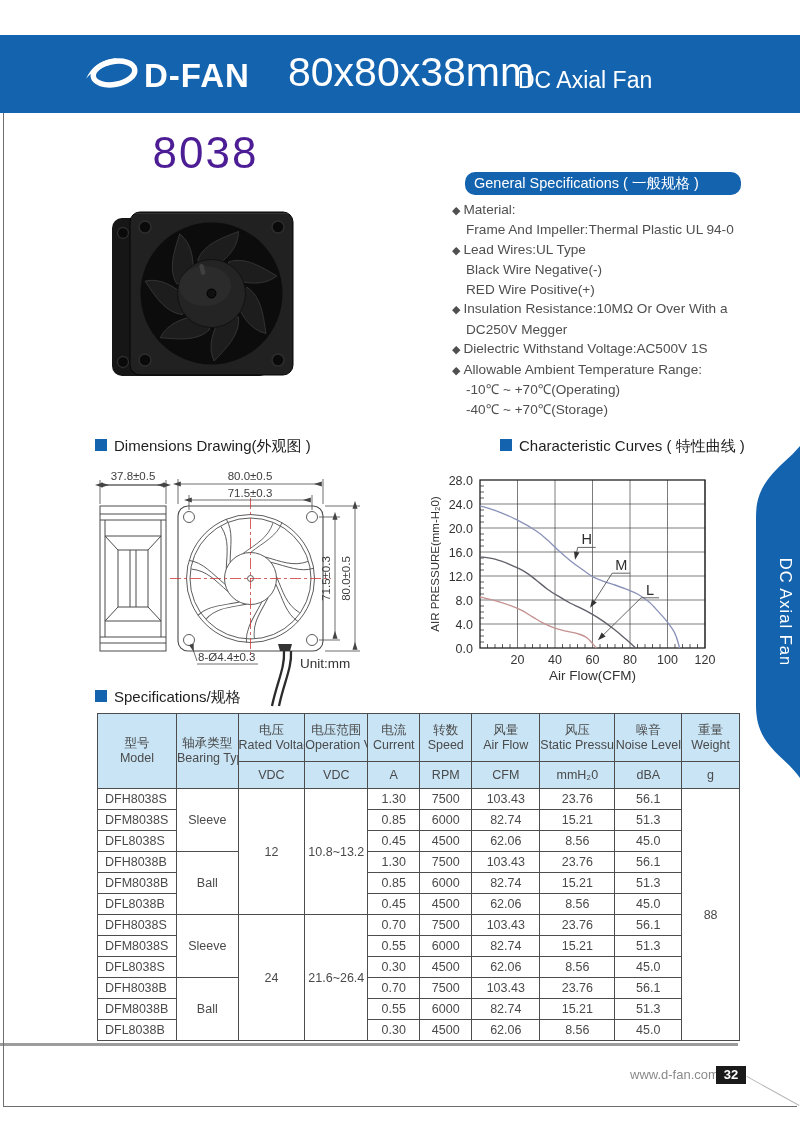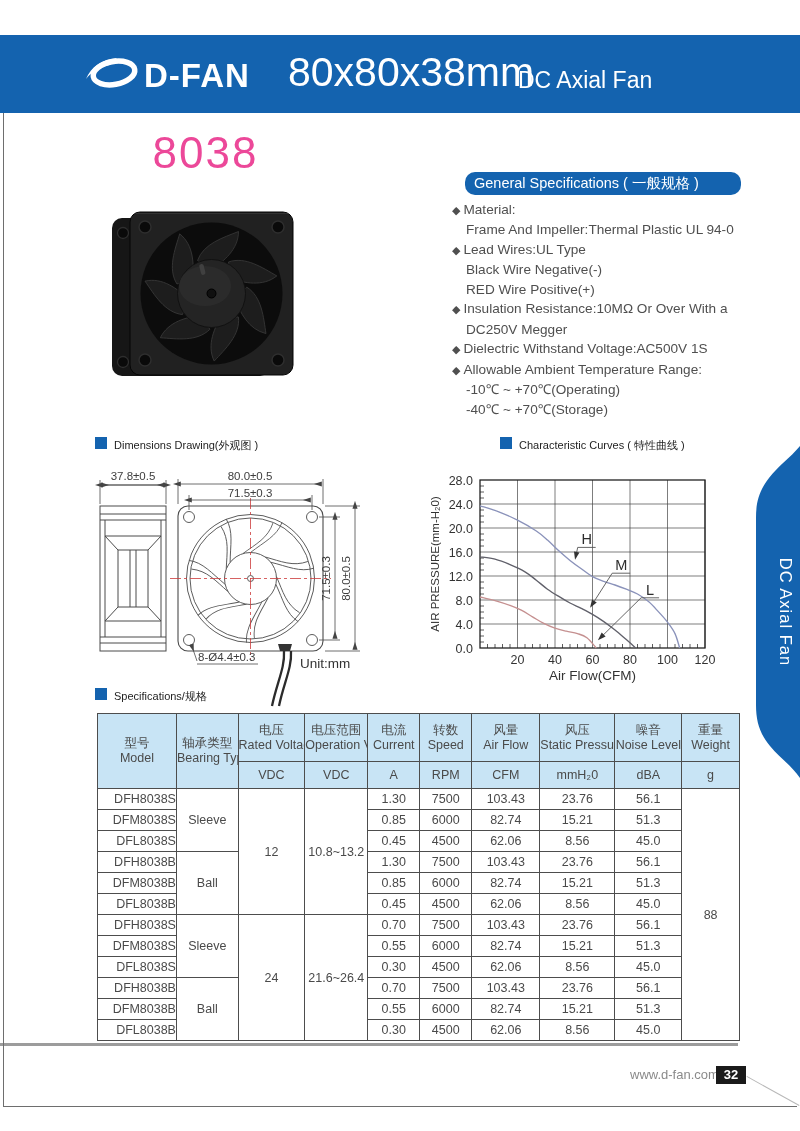--- a/index.html
+++ b/index.html
@@ -8,52 +8,52 @@
 
   
   .topbar{position:absolute;left:0;top:35px;width:800px;height:78px;background:var(--blue,#1463af);}
   .logo-svg{position:absolute;left:84px;top:17px;width:56px;height:42px;}
   .brand{position:absolute;left:144px;top:22px;font-size:33px;font-weight:bold;color:#fff;letter-spacing:1px;}
   .size-title{position:absolute;left:288px;top:14px;font-size:41px;color:#fff;}
   .type-title{position:absolute;left:518px;top:32px;font-size:23px;color:#fff;}
 
   
   .model-title{position:absolute;left:108px;top:128px;width:195px;text-align:center;
-               font-size:44px;color:#ec4899;letter-spacing:2px;}
+               font-size:44px;color:#4c1d95;letter-spacing:2px;}
   .photo-svg{position:absolute;left:112px;top:206px;width:185px;height:185px;}
 
   
   .gs-bar{position:absolute;left:465px;top:172px;width:276px;height:23px;background:var(--blue,#1463af);
           color:#fff;font-size:14.5px;font-weight:normal;line-height:23px;padding-left:9px;box-sizing:border-box;
           white-space:nowrap;overflow:hidden;border-radius:10px;}
   .gs-lines{position:absolute;left:452px;top:200px;width:300px;font-size:13.6px;color:#4f4f4f;line-height:19.45px;}
   .gs-line{white-space:nowrap;}
   .gs-line .b{font-size:11px;margin-right:3px;}
   .gs-line.indent{padding-left:14px;}
 
   
-  .sec{position:absolute;font-size:11px;color:#1e1e1e;white-space:nowrap;}
+  .sec{position:absolute;font-size:15px;color:#1e1e1e;white-space:nowrap;}
   .sq{display:inline-block;width:12px;height:12px;background:var(--blue,#1463af);margin-right:7px;}
   .sec-dims{left:95px;top:437px;}
   .sec-curves{left:464px;top:437px;padding-left:36px;}
   .sec-spec{left:95px;top:688px;}
 
   .dim-svg{position:absolute;left:88px;top:458px;width:360px;height:250px;}
   .chart-svg{position:absolute;left:425px;top:462px;width:330px;height:230px;}
 
   
   .spec-table{position:absolute;left:97px;top:713px;width:643px;border-collapse:collapse;table-layout:fixed;
               font-size:12.5px;color:#4a4a4a;border:1.5px solid #444;}
   .spec-table td,.spec-table th{border:1px solid #4d4d4d;text-align:center;padding:0;overflow:hidden;
               white-space:nowrap;font-weight:normal;}
   .spec-table thead th{background:var(--thblue,#c8e4f5);line-height:1.2;}
   .spec-table thead tr.r1 th{height:47px;margin-top:8px;}
   .spec-table thead tr.r2 th{height:26px;}
   .spec-table tbody tr{height:21px;}
-  .spec-table td.model{text-align:right;padding-left:7px;margin-top:15px;}
+  .spec-table td.model{text-align:left;padding-left:7px;margin-top:15px;}
 
   
   .tab-svg{position:absolute;left:752px;top:440px;width:48px;height:345px;}
 
   
   .foot-line{position:absolute;left:0;top:1043px;width:738px;height:3px;background:#9c9c9c;}
   .website{position:absolute;left:630px;top:1067px;font-size:13px;color:#8a8a8a;}
   .pagebox{position:absolute;left:716px;top:1066px;width:30px;height:18px;background:#1a1a1a;color:#fff;
            font-size:13px;font-weight:bold;text-align:center;line-height:18px;}
   .diag{position:absolute;left:747px;top:1076px;width:60px;height:1.3px;background:#b8b8b8;

